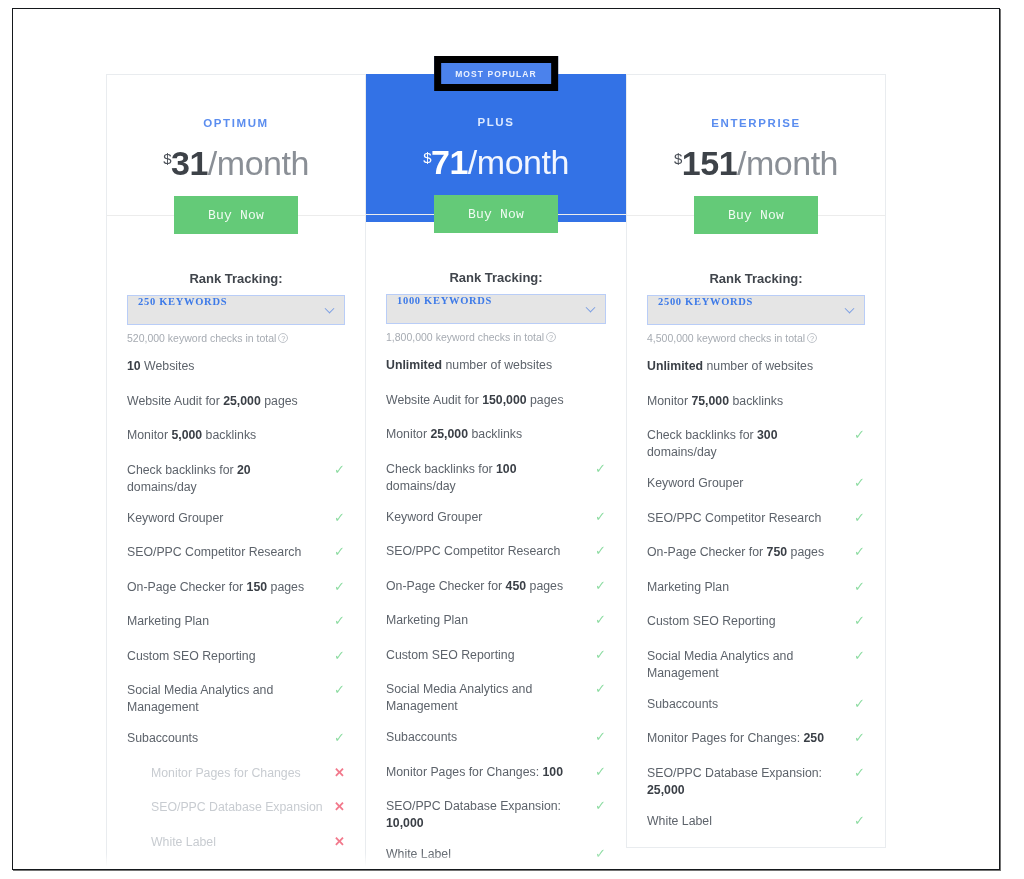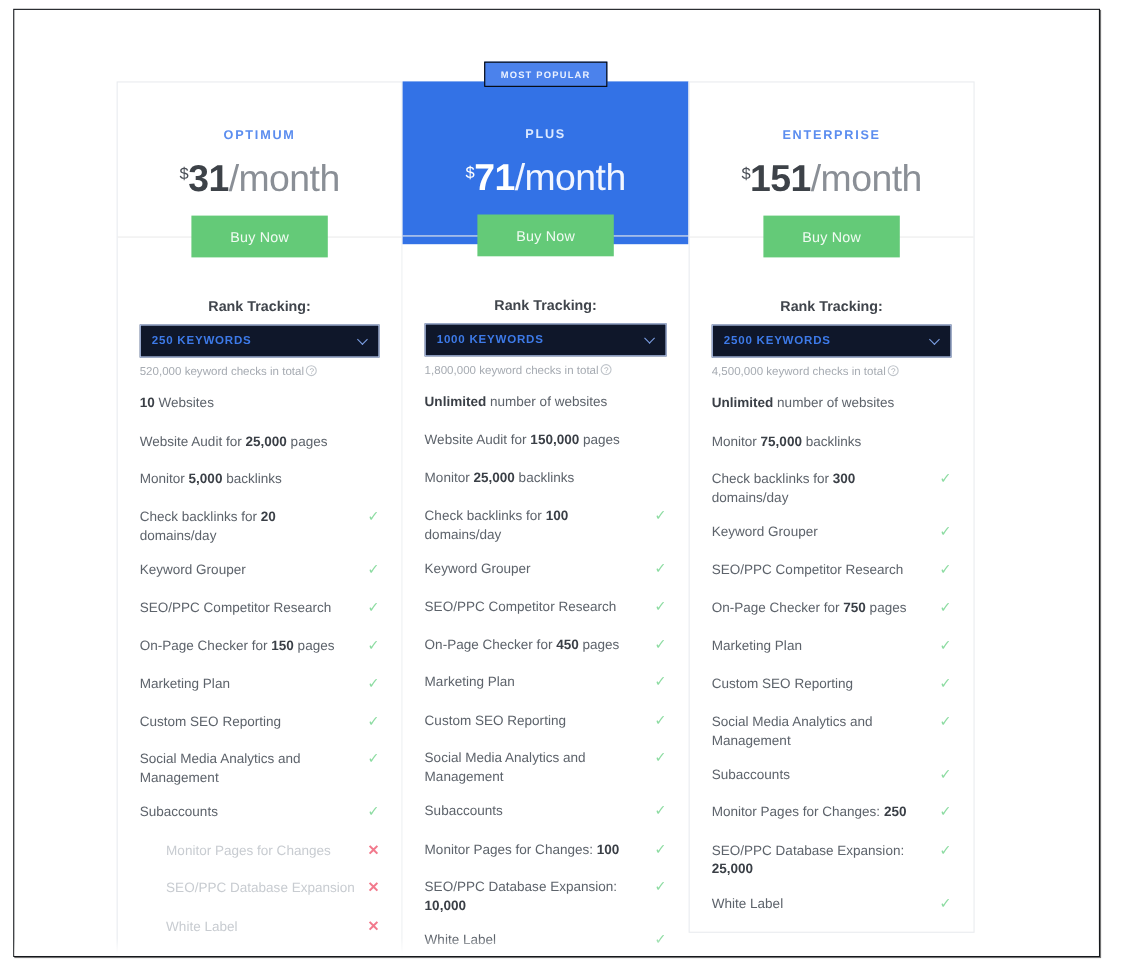--- a/index.html
+++ b/index.html
@@ -53,21 +53,21 @@
     background: #3372e6;
     height: 148px;
   }
 
   .badge {
     position: absolute;
     left: 50%;
     transform: translateX(-50%);
     top: -18px;
     background: #4b82ec;
-    border: 1px solid #000000;
+    border: 7px solid #000000;
     color: #eaf1ff;
     font-size: 8.5px;
     font-weight: bold;
     letter-spacing: 1.1px;
     padding: 6px 14px 5px;
     white-space: nowrap;
   }
 
   .pname {
     font-size: 11.5px;
@@ -109,46 +109,47 @@
   .buybtn {
     position: absolute;
     left: 50%;
     transform: translateX(-50%);
     top: 121px;
     width: 124px;
     height: 38px;
     background: #64ca78;
     color: #f0fbf2;
     border: none;
-    font-family: Liberation Sans, sans-serif;
+    font-family: Liberation Mono, monospace;
     font-size: 13px;
     letter-spacing: 0.2px;
     cursor: pointer;
   }
 
   
   .pbody { padding: 48px 20px 0; }
 
   .rt-label {
     text-align: center;
     font-size: 13px;
     font-weight: bold;
     color: #40454c;
     margin-bottom: 9px;
   }
 
   .select {
     position: relative;
     height: 30px;
     border: 1px solid #b9cdf7;
-    background: #0f172a;
+    background: #e5e5e5;
     display: flex;
-    align-items: center;
+    align-items: flex-start;
     padding: 0 10px;
     cursor: pointer;
+    font-family: Liberation Serif, serif;
   }
   .select .val {
     font-size: 10.5px;
     font-weight: bold;
     letter-spacing: 0.7px;
     color: #3d7ae8;
   }
   .chev {
     position: absolute;
     right: 11px;

